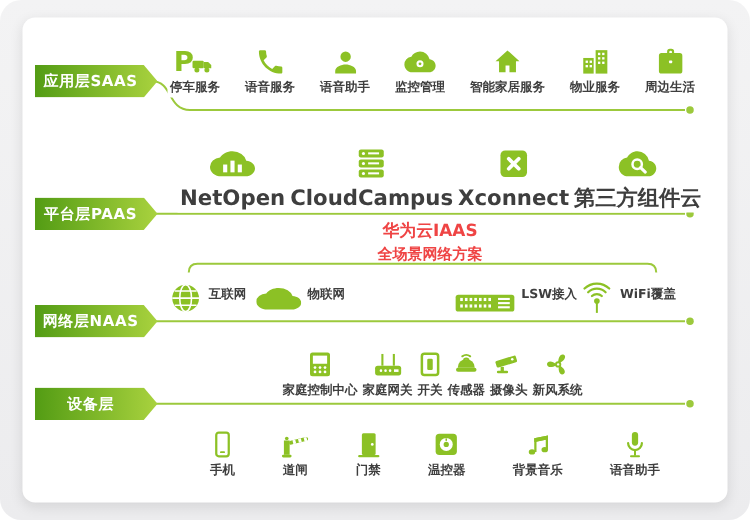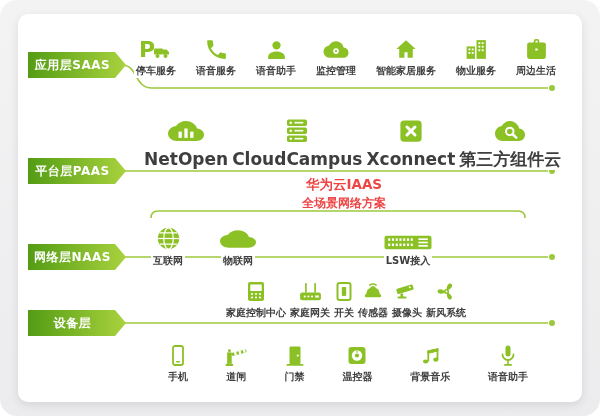--- a/index.html
+++ b/index.html
@@ -13,21 +13,21 @@
     clip-path:polygon(0 0,calc(100% - 11px) 0,100% 50%,calc(100% - 11px) 100%,0 100%);
     color:#fff;font-size:12px;font-weight:bold;display:flex;align-items:center;justify-content:center;
     padding-right:9px;box-sizing:border-box;letter-spacing:.5px;}
   #ribbon-saas{top:38px}#ribbon-paas{top:144px}#ribbon-naas{top:230px}#ribbon-device{top:296px}
   .row{position:absolute;display:flex;justify-content:space-between;z-index:2;}
   #row-saas{left:116px;top:20px;width:424px;}
   #row-paas{left:124px;top:98px;width:396px;}
   #row-dev-a{left:114px;top:262px;width:428px;justify-content:center;}
   #row-dev-b{left:148px;top:326px;width:364px;}
   .item{display:flex;flex-direction:column;align-items:center;gap:3px;}
-  .naas-item{position:absolute;display:flex;flex-direction:column;align-items:center;gap:3px;z-index:2;}
+  .naas-item{position:absolute;display:flex;flex-direction:row;align-items:center;gap:3px;z-index:2;}
   .ic{height:28px;display:flex;align-items:flex-end;justify-content:center;}
   .ic svg{display:block;}
   .ic-lg{height:34px;}
   .naas-item .ic{height:32px;}
   .lbl{font-size:10px;font-weight:600;color:#3e3e3e;white-space:nowrap;background:#fff;
     padding:0 2px;line-height:1.25;}
   .lbl-lg{font-size:17px;}
   .center-text{position:absolute;left:118px;width:416px;text-align:center;z-index:2;color:#ef4444;}
   #iaas-label{top:162px;font-size:13.5px;font-weight:600;}
   #solution-label{top:181px;font-size:12px;font-weight:600;}
@@ -245,20 +245,36 @@
               <rect x="22" y="10" width="2" height="2.4"></rect>
               <rect x="25.6" y="10" width="2" height="2.4"></rect>
             <rect x="33" y="5" width="9" height="1.6"></rect>
               <rect x="33" y="8.2" width="9" height="1.6"></rect>
               <rect x="33" y="11.4" width="9" height="1.6"></rect>
           </g>
         </svg>
         </span>
       <span class="lbl">LSW接入</span>
     </div>
+    <div class="naas-item" style="left:446px;width:66px;top:206px">
+      <span class="ic">
+        <svg width="27" height="27" viewBox="0 0 24 24">
+          <g class="f">
+              <circle cx="12" cy="14" r="2"></circle>
+              <rect x="11.3" y="15" width="1.4" height="7.5"></rect>
+            </g>
+          <g class="s" stroke-width="1.6">
+            <path d="M8.5 10.5a5 5 0 0 1 7 0"></path>
+            <path d="M5.8 7.8a9 9 0 0 1 12.4 0"></path>
+            <path d="M3.2 5.2a12.6 12.6 0 0 1 17.6 0"></path>
+          </g>
+        </svg>
+        </span>
+      <span class="lbl">WiFi覆盖</span>
+    </div>
 
     <div class="row" id="row-dev-a">
       <div class="item">
         <span class="ic">
           <svg width="24" height="25" viewBox="0 0 24 24">
             <rect class="f" x="4" y="2.5" width="16" height="19" rx="2"></rect>
             <rect class="w" x="6.3" y="5" width="11.4" height="6.5"></rect>
             <g class="w">
                 <circle cx="8" cy="14.5" r="1.1"></circle>
                 <circle cx="12" cy="14.5" r="1.1"></circle>

